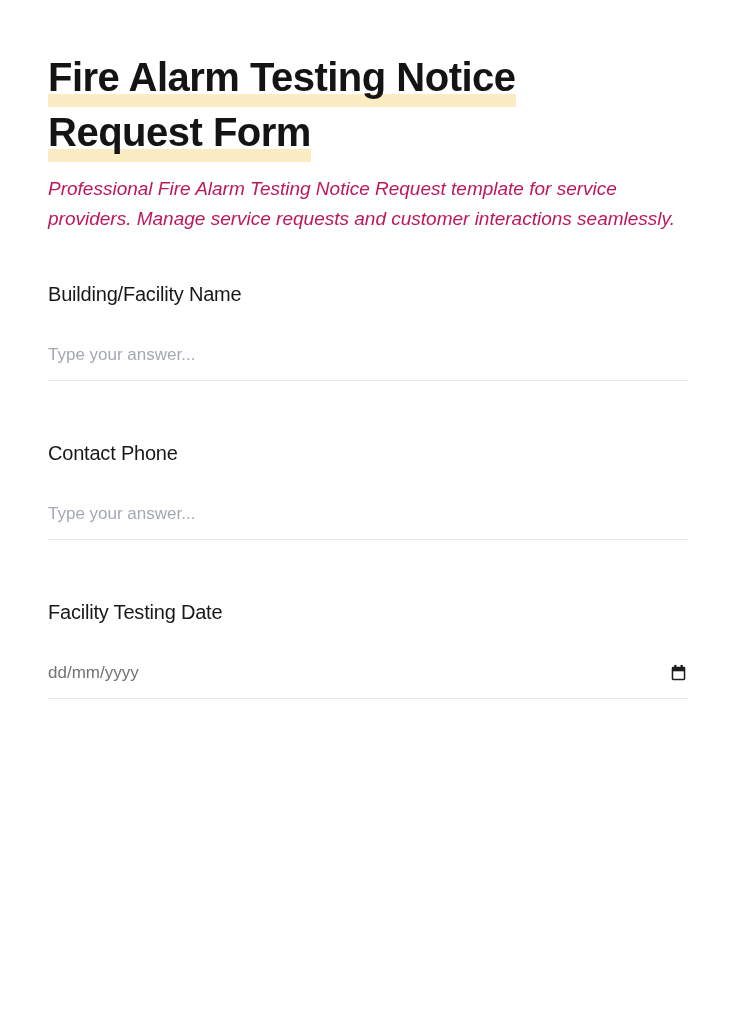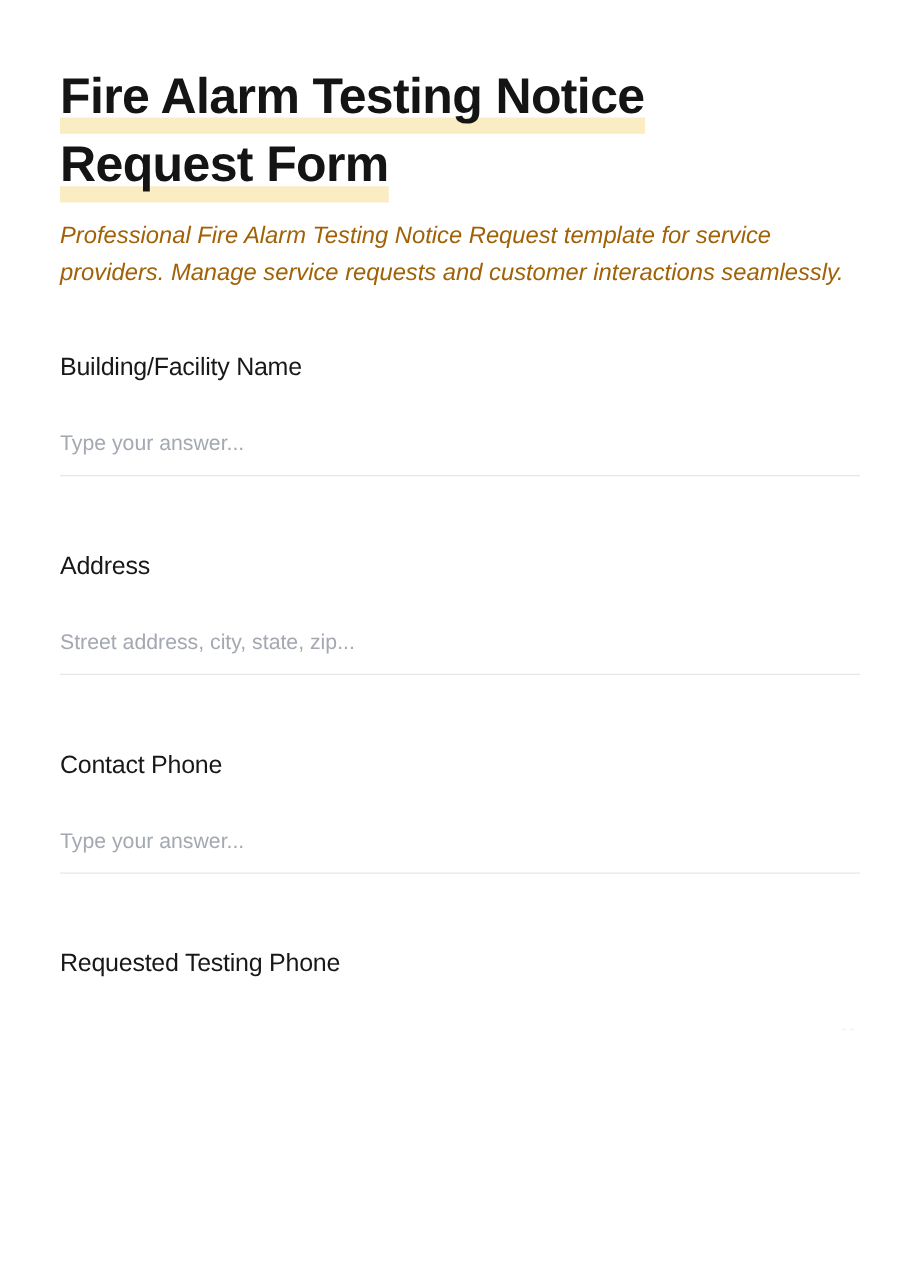--- a/index.html
+++ b/index.html
@@ -34,21 +34,21 @@
     -webkit-box-decoration-break: clone;
     box-decoration-break: clone;
     padding-bottom: 8px;
   }
 
   .description {
     margin: 14px 0 0 0;
     font-size: 19px;
     line-height: 30px;
     font-style: italic;
-    color: #a16207;
+    color: #be185d;
   }
 
   
   .field { margin-top: 60px; }
   .field.first { margin-top: 48px; }
 
   .field-label {
     display: block;
     font-size: 20px;
     line-height: 24px;
@@ -96,35 +96,31 @@
 
   <h1 class="title"><span class="hl">Fire Alarm Testing Notice Request Form</span></h1>
 
   <p class="description">Professional Fire Alarm Testing Notice Request template for service providers. Manage service requests and customer interactions seamlessly.</p>
 
   <div class="field first">
     <label class="field-label">Building/Facility Name</label>
     <input class="line-input" type="text" placeholder="Type your answer..." style="">
   </div>
 
-  <div class="field">
-    <label class="field-label">Address</label>
-    <input class="line-input" type="text" placeholder="Street address, city, state, zip..." style="">
-  </div>
 
   <div class="field">
     <label class="field-label">Contact Phone</label>
     <input class="line-input" type="text" placeholder="Type your answer..." style="">
   </div>
 
   <div class="field">
   </div>
 
   <div class="field">
-    <label class="field-label">Requested Testing Phone</label>
+    <label class="field-label">Facility Testing Date</label>
     <div class="date-input">
       <span class="date-value">dd/mm/yyyy</span>
       <span class="calendar-icon">
         <svg width="17" height="18" viewBox="0 0 20 21" aria-hidden="true">
           <rect x="5" y="1" width="2.6" height="4" fill="#1c1d1f"></rect>
           <rect x="12.4" y="1" width="2.6" height="4" fill="#1c1d1f"></rect>
           <rect x="2.9" y="3.9" width="14.2" height="14.2" rx="0.8" fill="none" stroke="#1c1d1f" stroke-width="1.8"></rect>
           <rect x="2.9" y="3.9" width="14.2" height="4.6" fill="#1c1d1f"></rect>
         </svg>
       </span>

